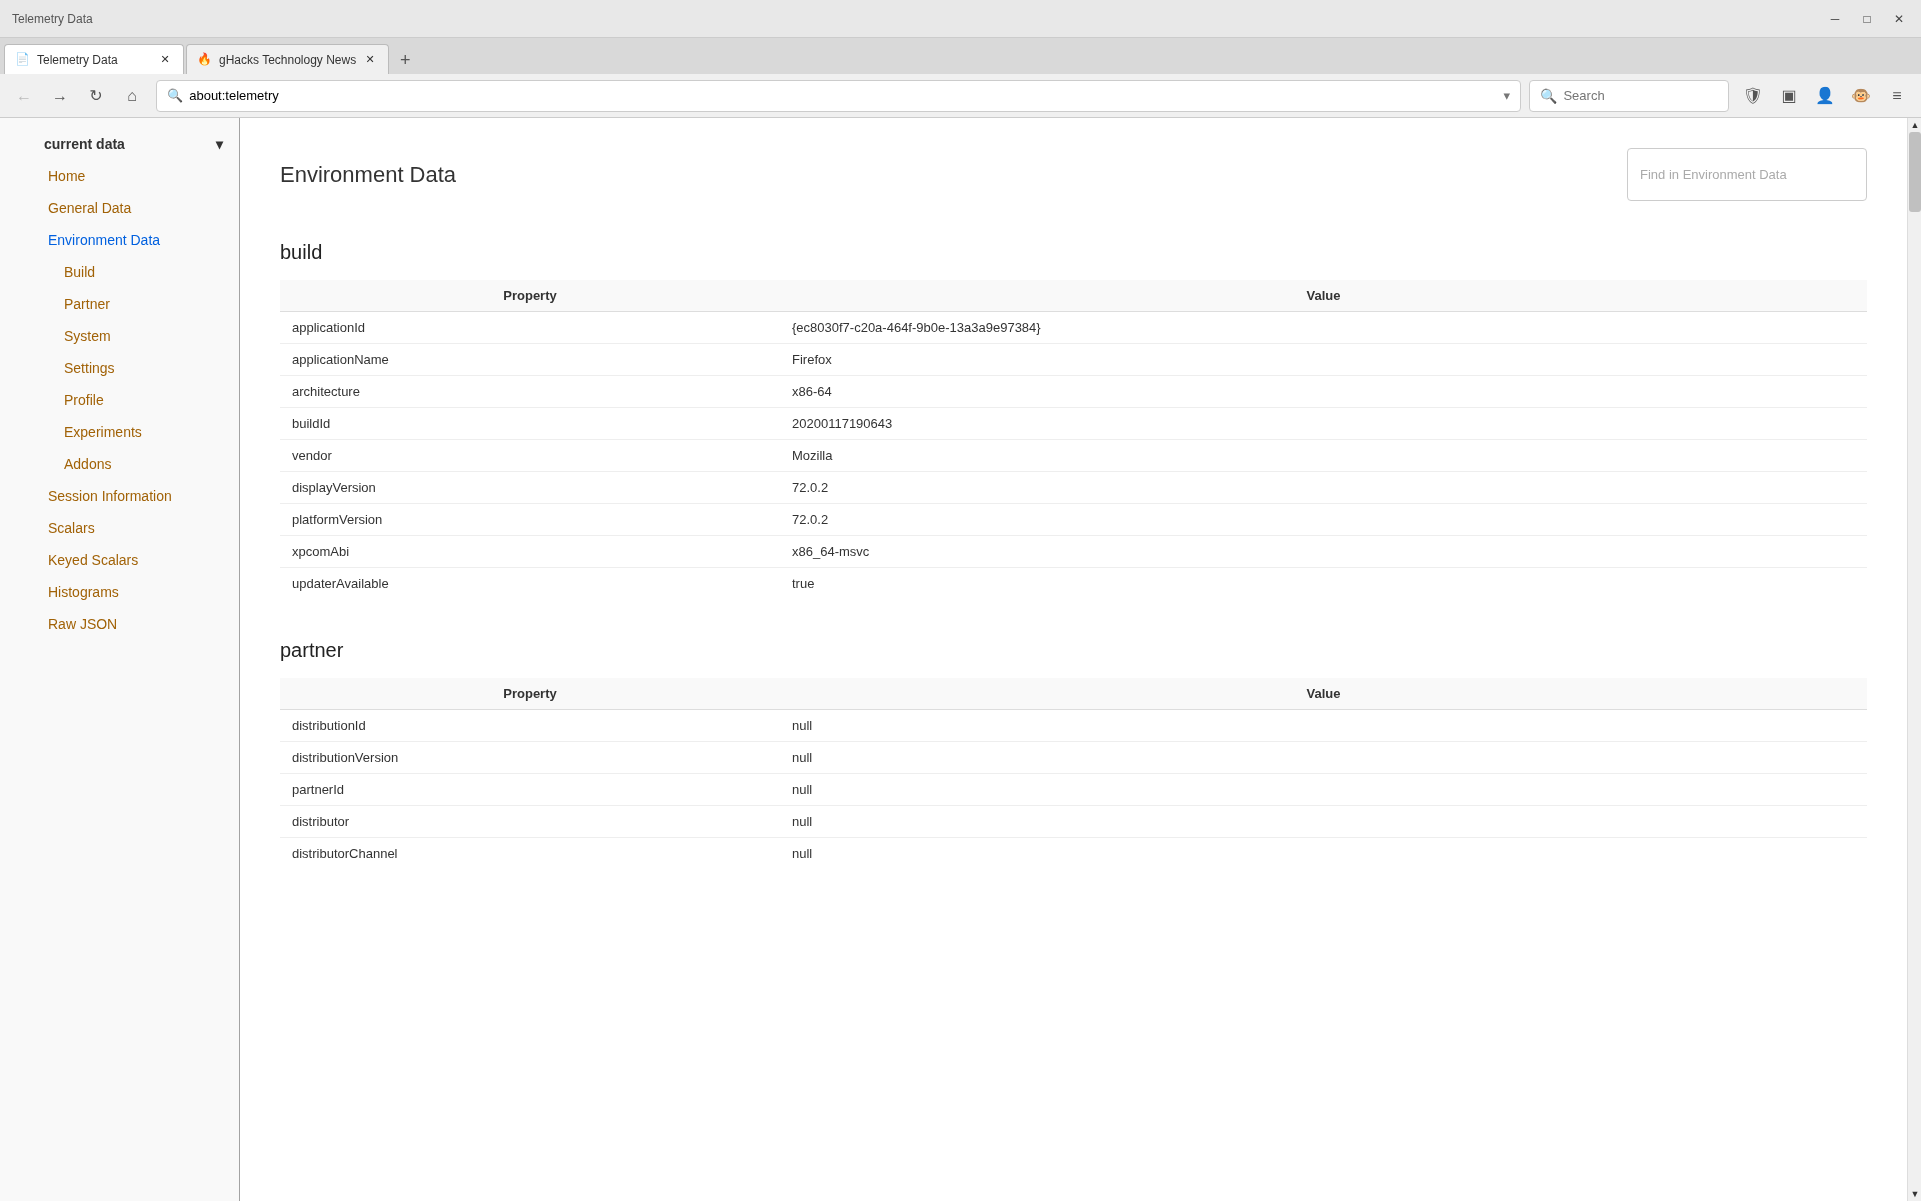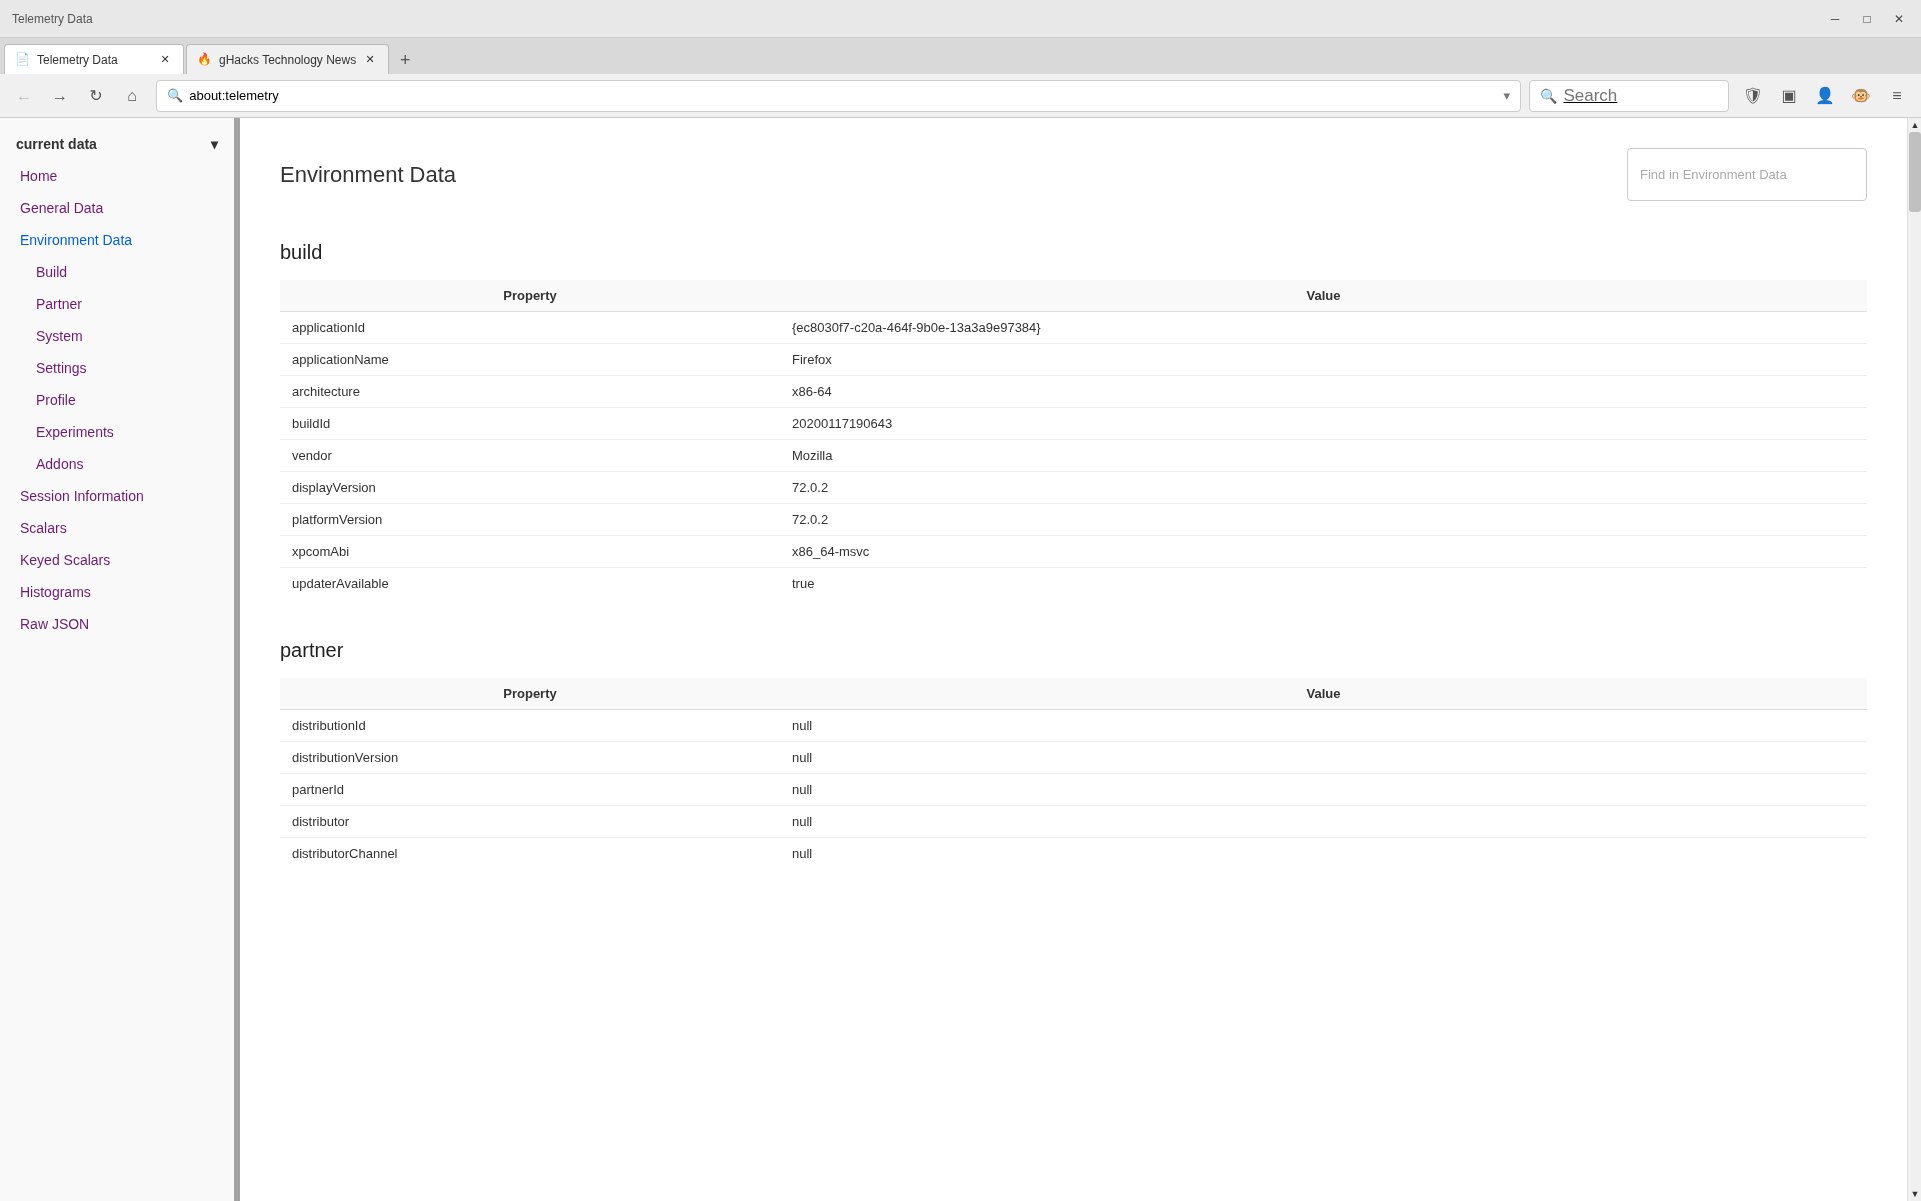--- a/index.html
+++ b/index.html
@@ -48,49 +48,50 @@
     }
     .address-input { border: none; outline: none; flex: 1; font-size: 13px; background: transparent; }
     .address-search-icon { font-size: 13px; color: #777; }
     .address-dropdown { font-size: 13px; color: #777; cursor: pointer; }
 
     .search-bar {
       display: flex; align-items: center;
       background: #fff; border: 1px solid #ccc; border-radius: 4px;
       height: 32px; padding: 0 10px; gap: 6px; min-width: 200px;
     }
-    .search-input { border: none; outline: none; font-size: 17px; background: transparent; width: 140px; text-decoration: underline; }
+    .search-input { border: none; outline: none; font-size: 13px; background: transparent; width: 140px; }
 
     .nav-icons { display: flex; gap: 4px; margin-left: 4px; }
     .nav-icon-btn { width: 32px; height: 32px; display: flex; align-items: center; justify-content: center; background: transparent; border: none; cursor: pointer; border-radius: 50%; font-size: 16px; color: #555; }
 
     
     .main-layout {
       display: flex; flex: 1; overflow: hidden;
       background: #fff;
     }
 
     
     .sidebar {
       width: 240px; flex-shrink: 0; background: #f9f9f9;
-      border-right: 6px solid #a3a3a3;
+      border-right: 1px solid #a3a3a3;
       display: flex; flex-direction: column;
       overflow: hidden;
+      padding-left: 28px;
     }
     .sidebar-scroll { overflow-y: auto; flex: 1; padding: 10px 0; position: relative; }
 
     .current-data-header {
       display: flex; align-items: center; justify-content: space-between;
       padding: 8px 16px; font-weight: bold; font-size: 14px;
       cursor: pointer;
     }
 
     .sidebar-nav-item {
       padding: 8px 20px; font-size: 14px; cursor: pointer;
-      color: #701a75; display: block;
+      color: #a16207; display: block;
     }
     .sidebar-nav-item.active { color: #0060df; }
     .sidebar-nav-item.sub { padding-left: 36px; }
 
     
     .content-area {
       flex: 1; overflow-y: auto; padding: 30px 40px;
       background: #fff;
     }
 

